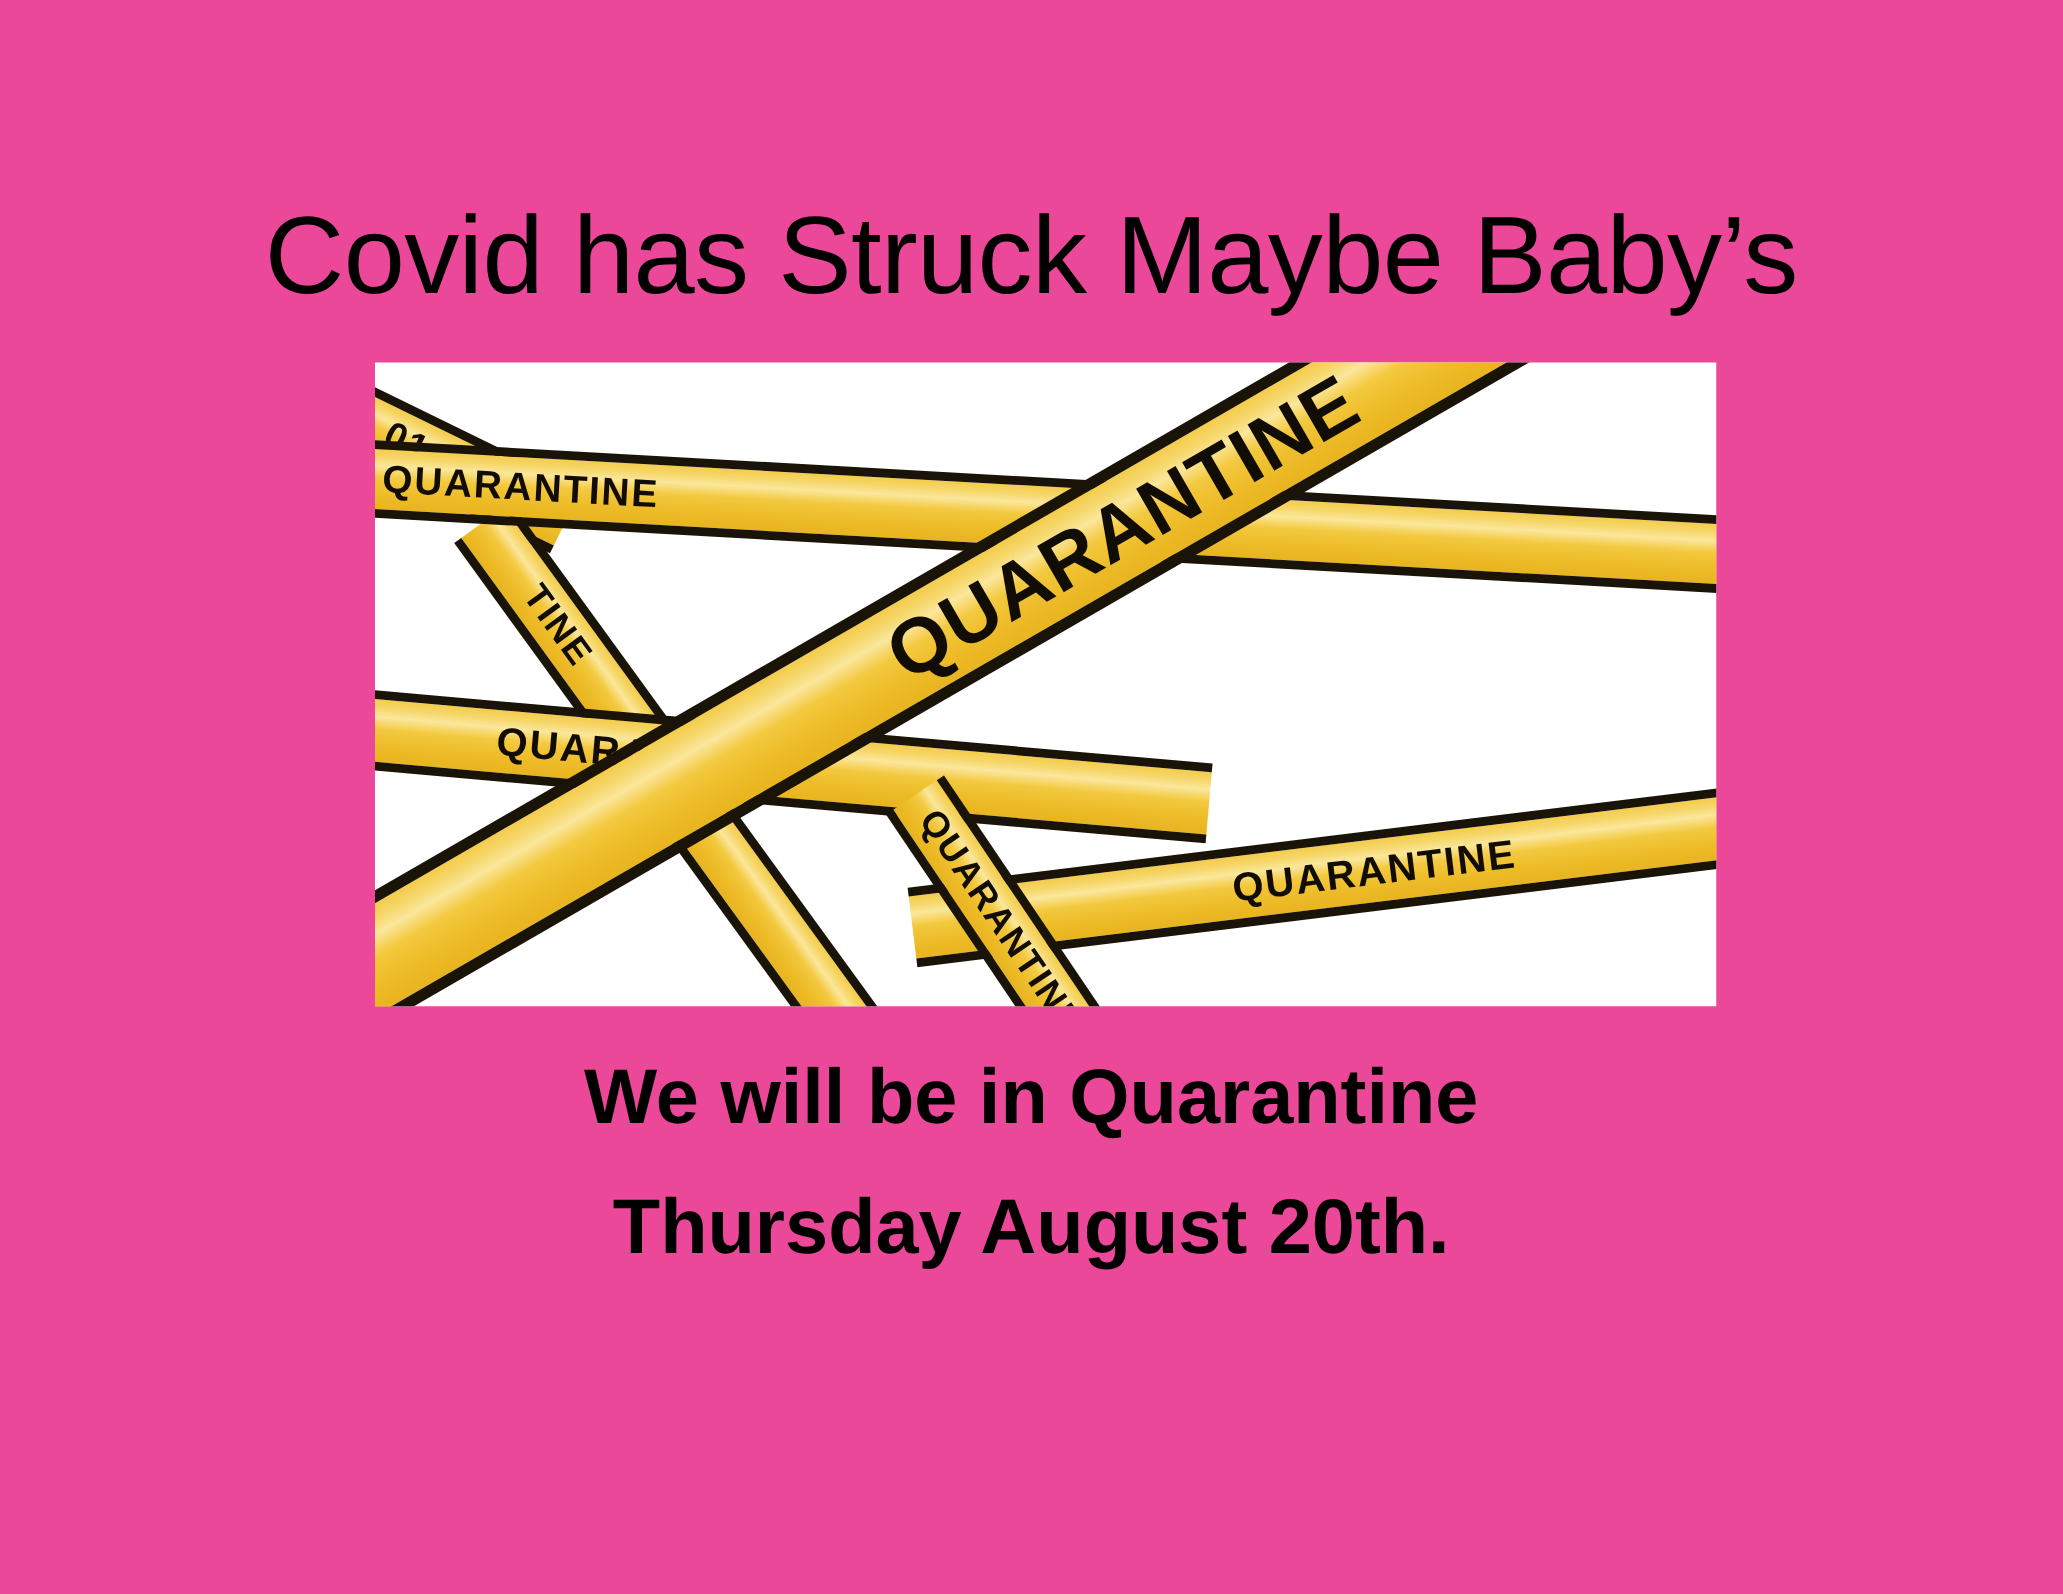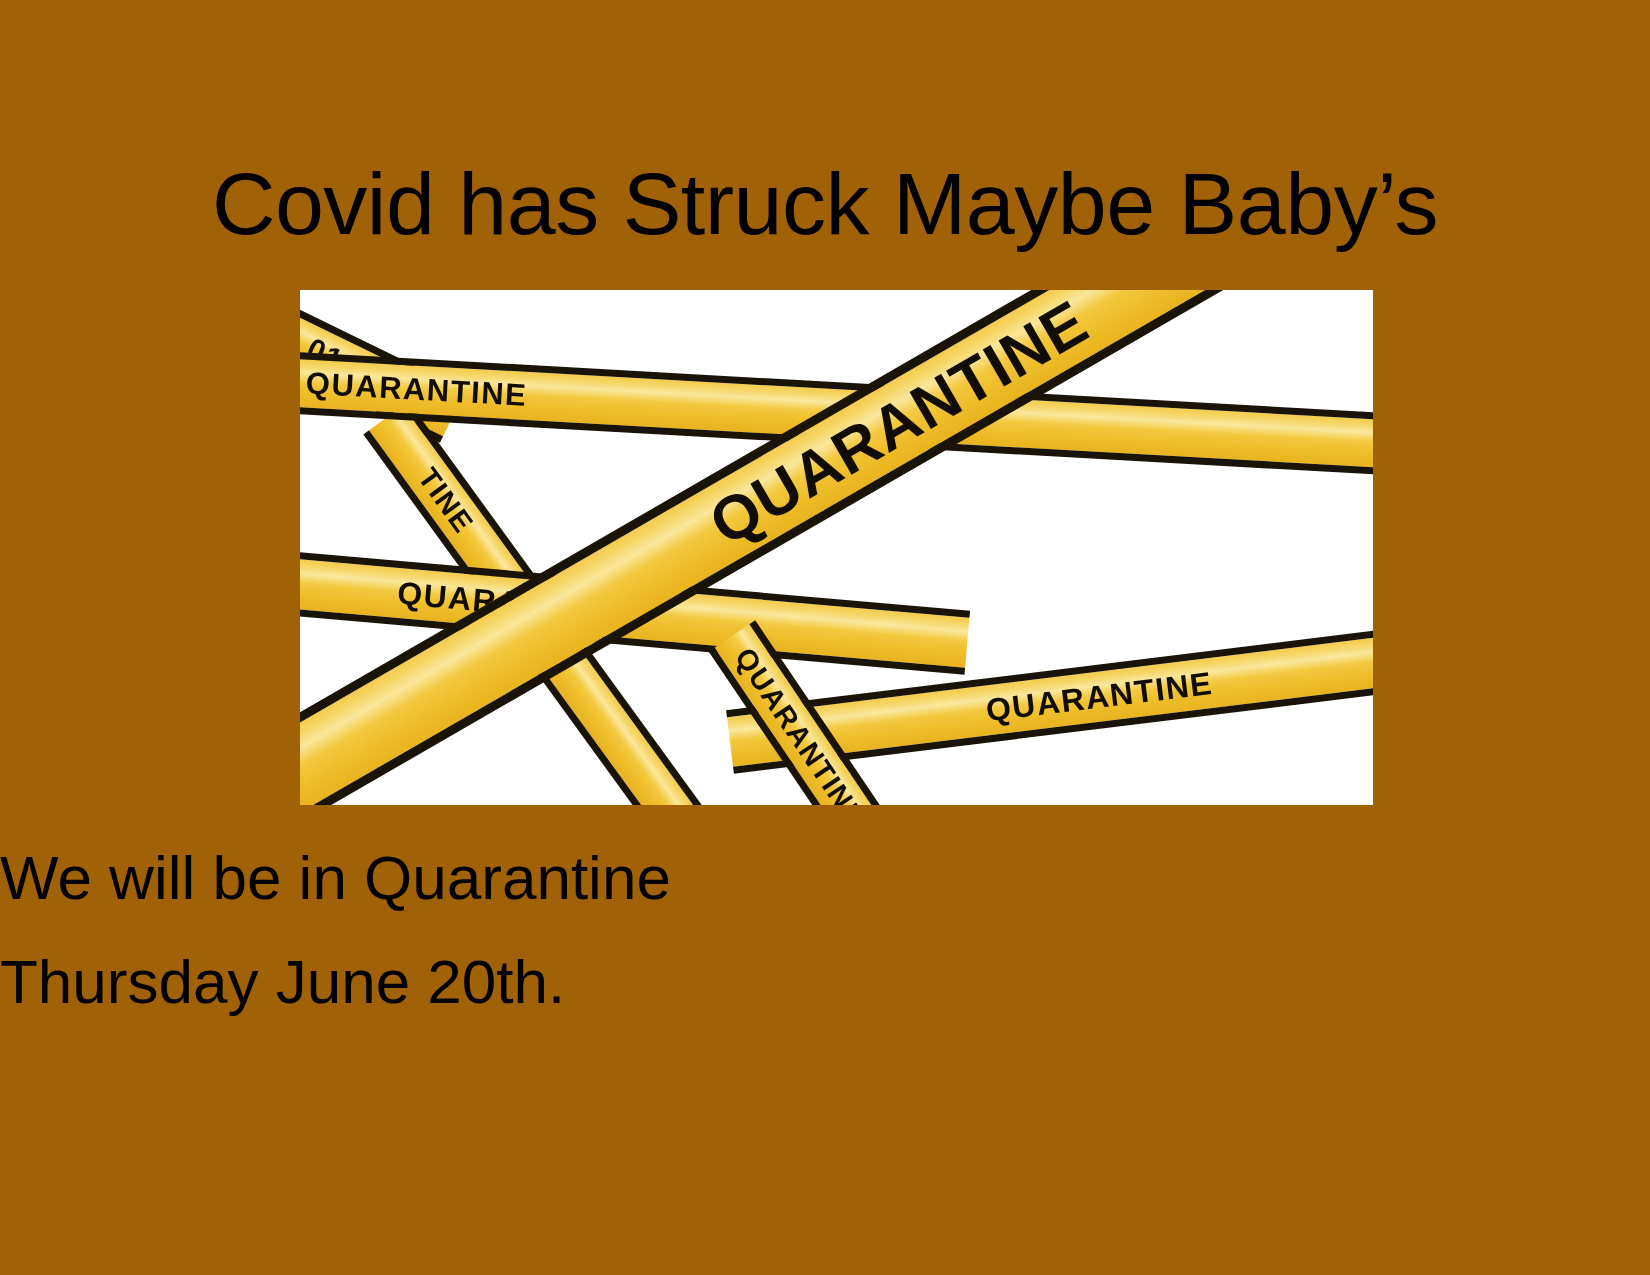--- a/index.html
+++ b/index.html
@@ -15,21 +15,21 @@
     color: #000000;
     overflow: hidden;
     position: relative;
   }
 
   .poster {
     position: absolute;
     left: 0; top: 0;
     width: 1650px;
     height: 1275px;
-    background: #a16207;
+    background: #ec4899;
     display: flex;
     flex-direction: column;
     align-items: center;
   }
 
   
   .title {
     position: absolute;
     left: 0;
     top: 158px;
@@ -192,24 +192,24 @@
     letter-spacing: 1px;
     margin-left: 560px;
   }
 
   
   .body-copy {
     position: absolute;
     left: 0;
     top: 826px;
     width: 1650px;
-    text-align: left;
+    text-align: center;
     font-family: "Liberation Sans", sans-serif;
     font-size: 62px;
-    font-weight: 400;
+    font-weight: 700;
     line-height: 1.68;
     color: #000000;
   }
   .body-copy .line {
     display: block;
     white-space: nowrap;
   }
 </style>
 </head>
 <body>
@@ -245,16 +245,16 @@
     </div>
 
     <div class="tape tape-main">
       <span class="lbl">QUARANTINE</span>
     </div>
 
   </div>
 
   <div class="body-copy">
     <span class="line">We will be in Quarantine</span>
-    <span class="line">Thursday June 20th.</span>
+    <span class="line">Thursday August 20th.</span>
   </div>
 
 </div>
 
 </body></html>

